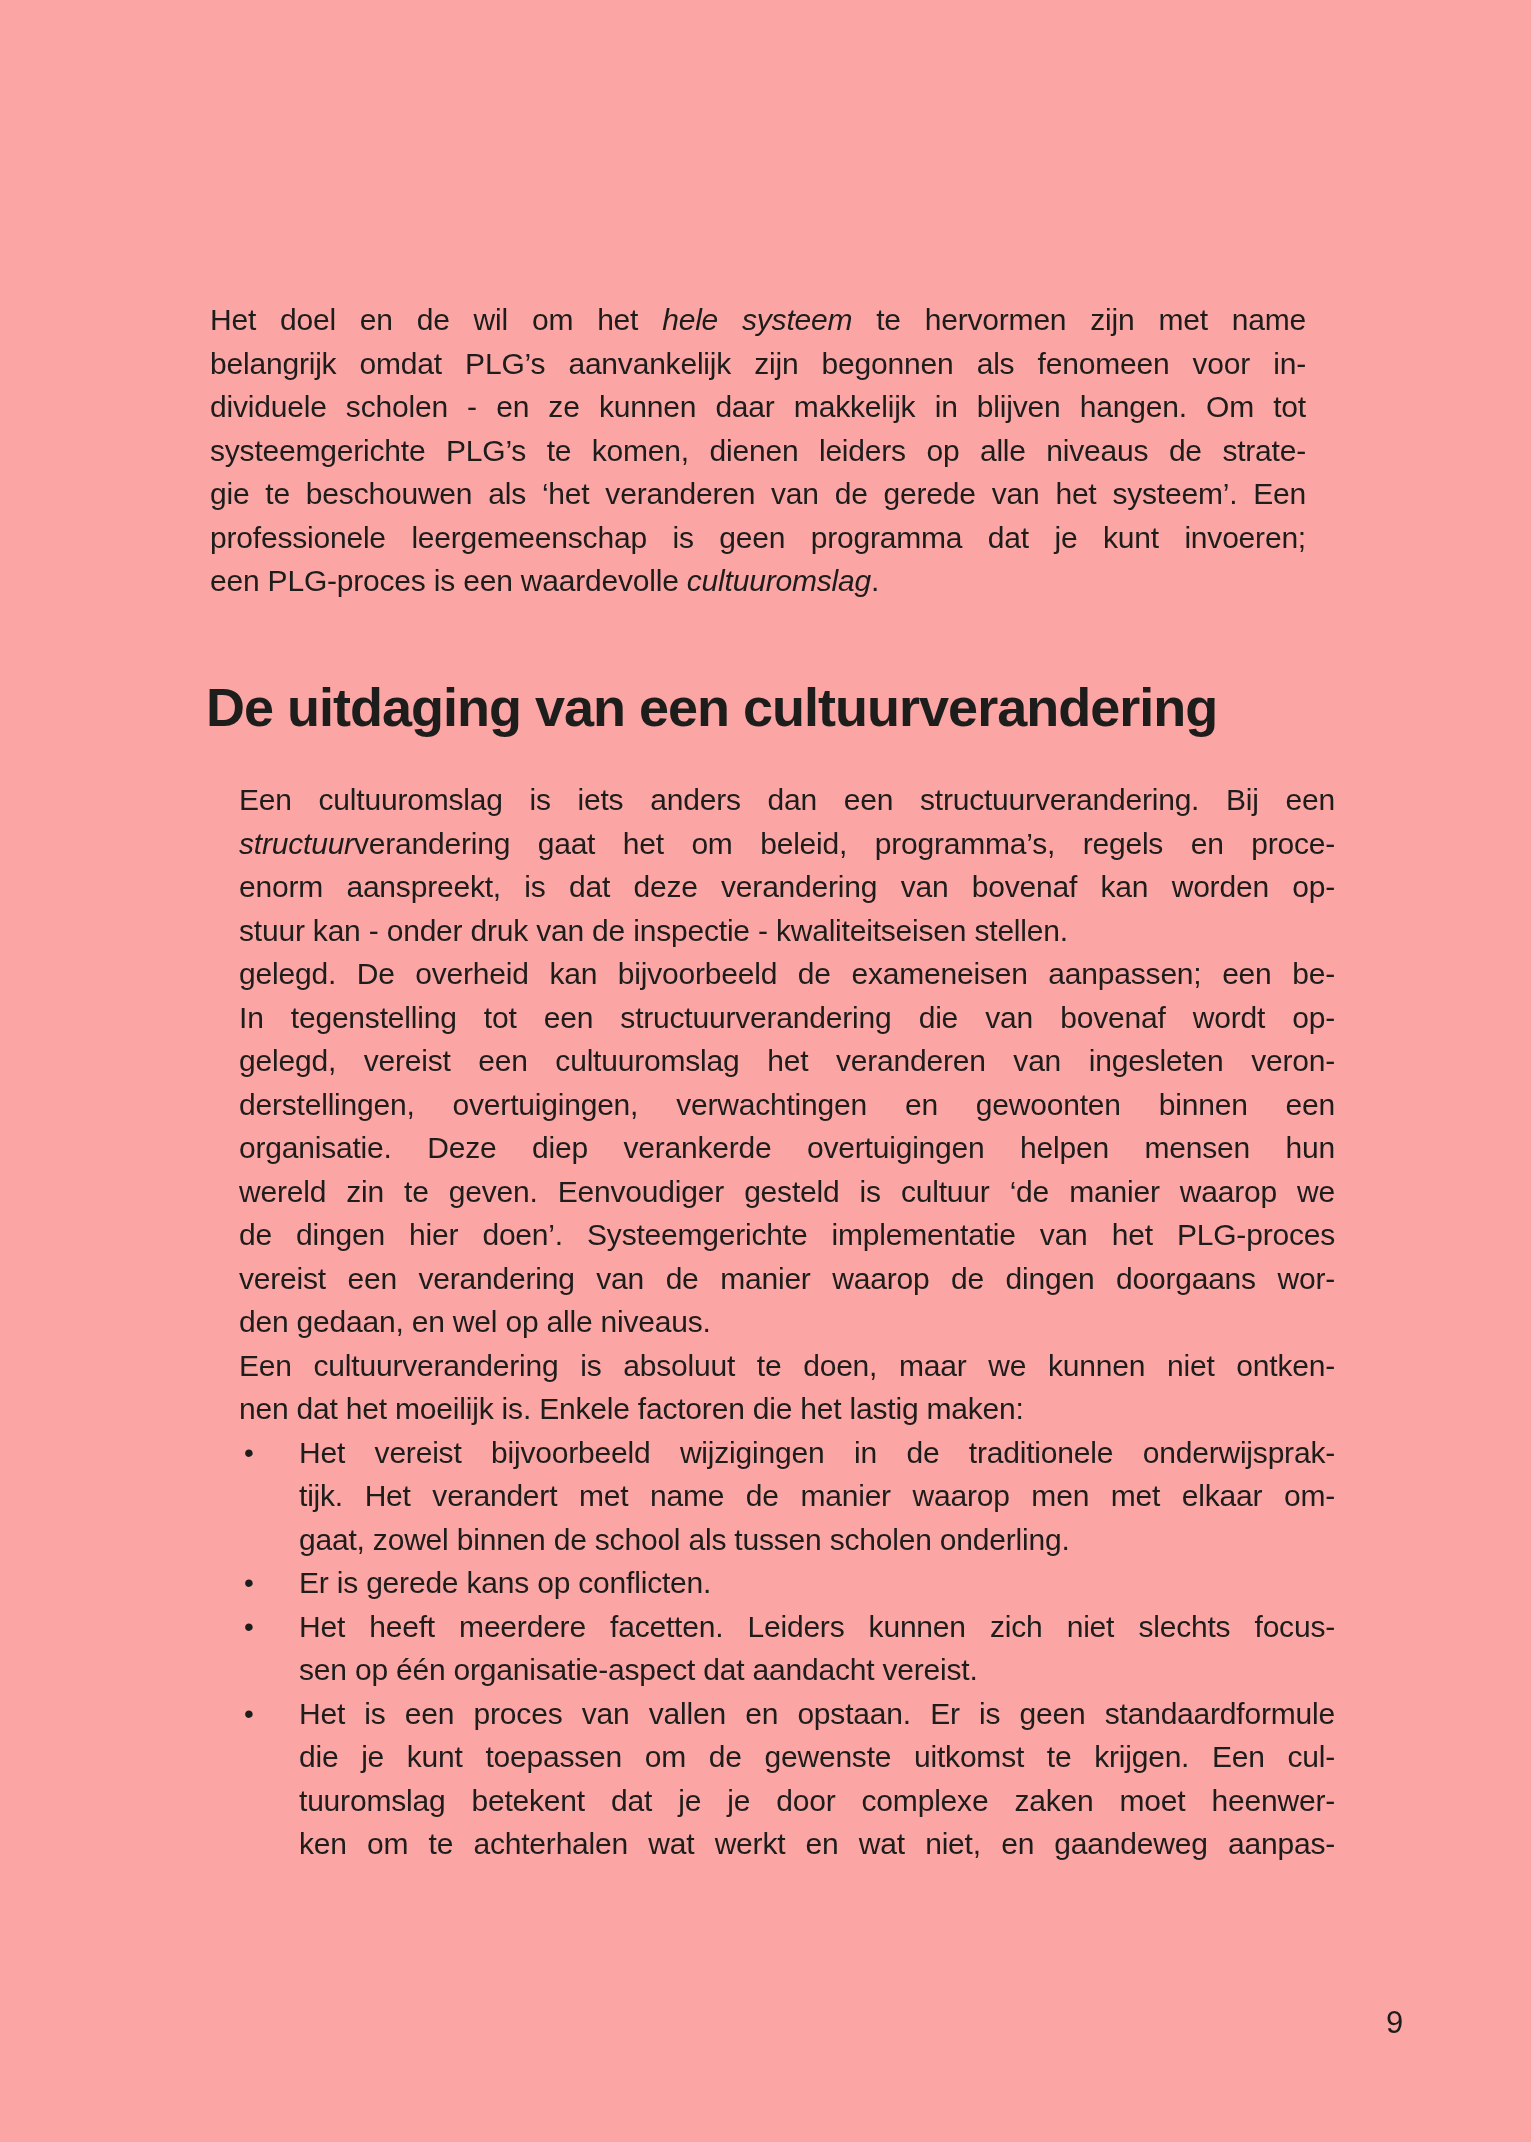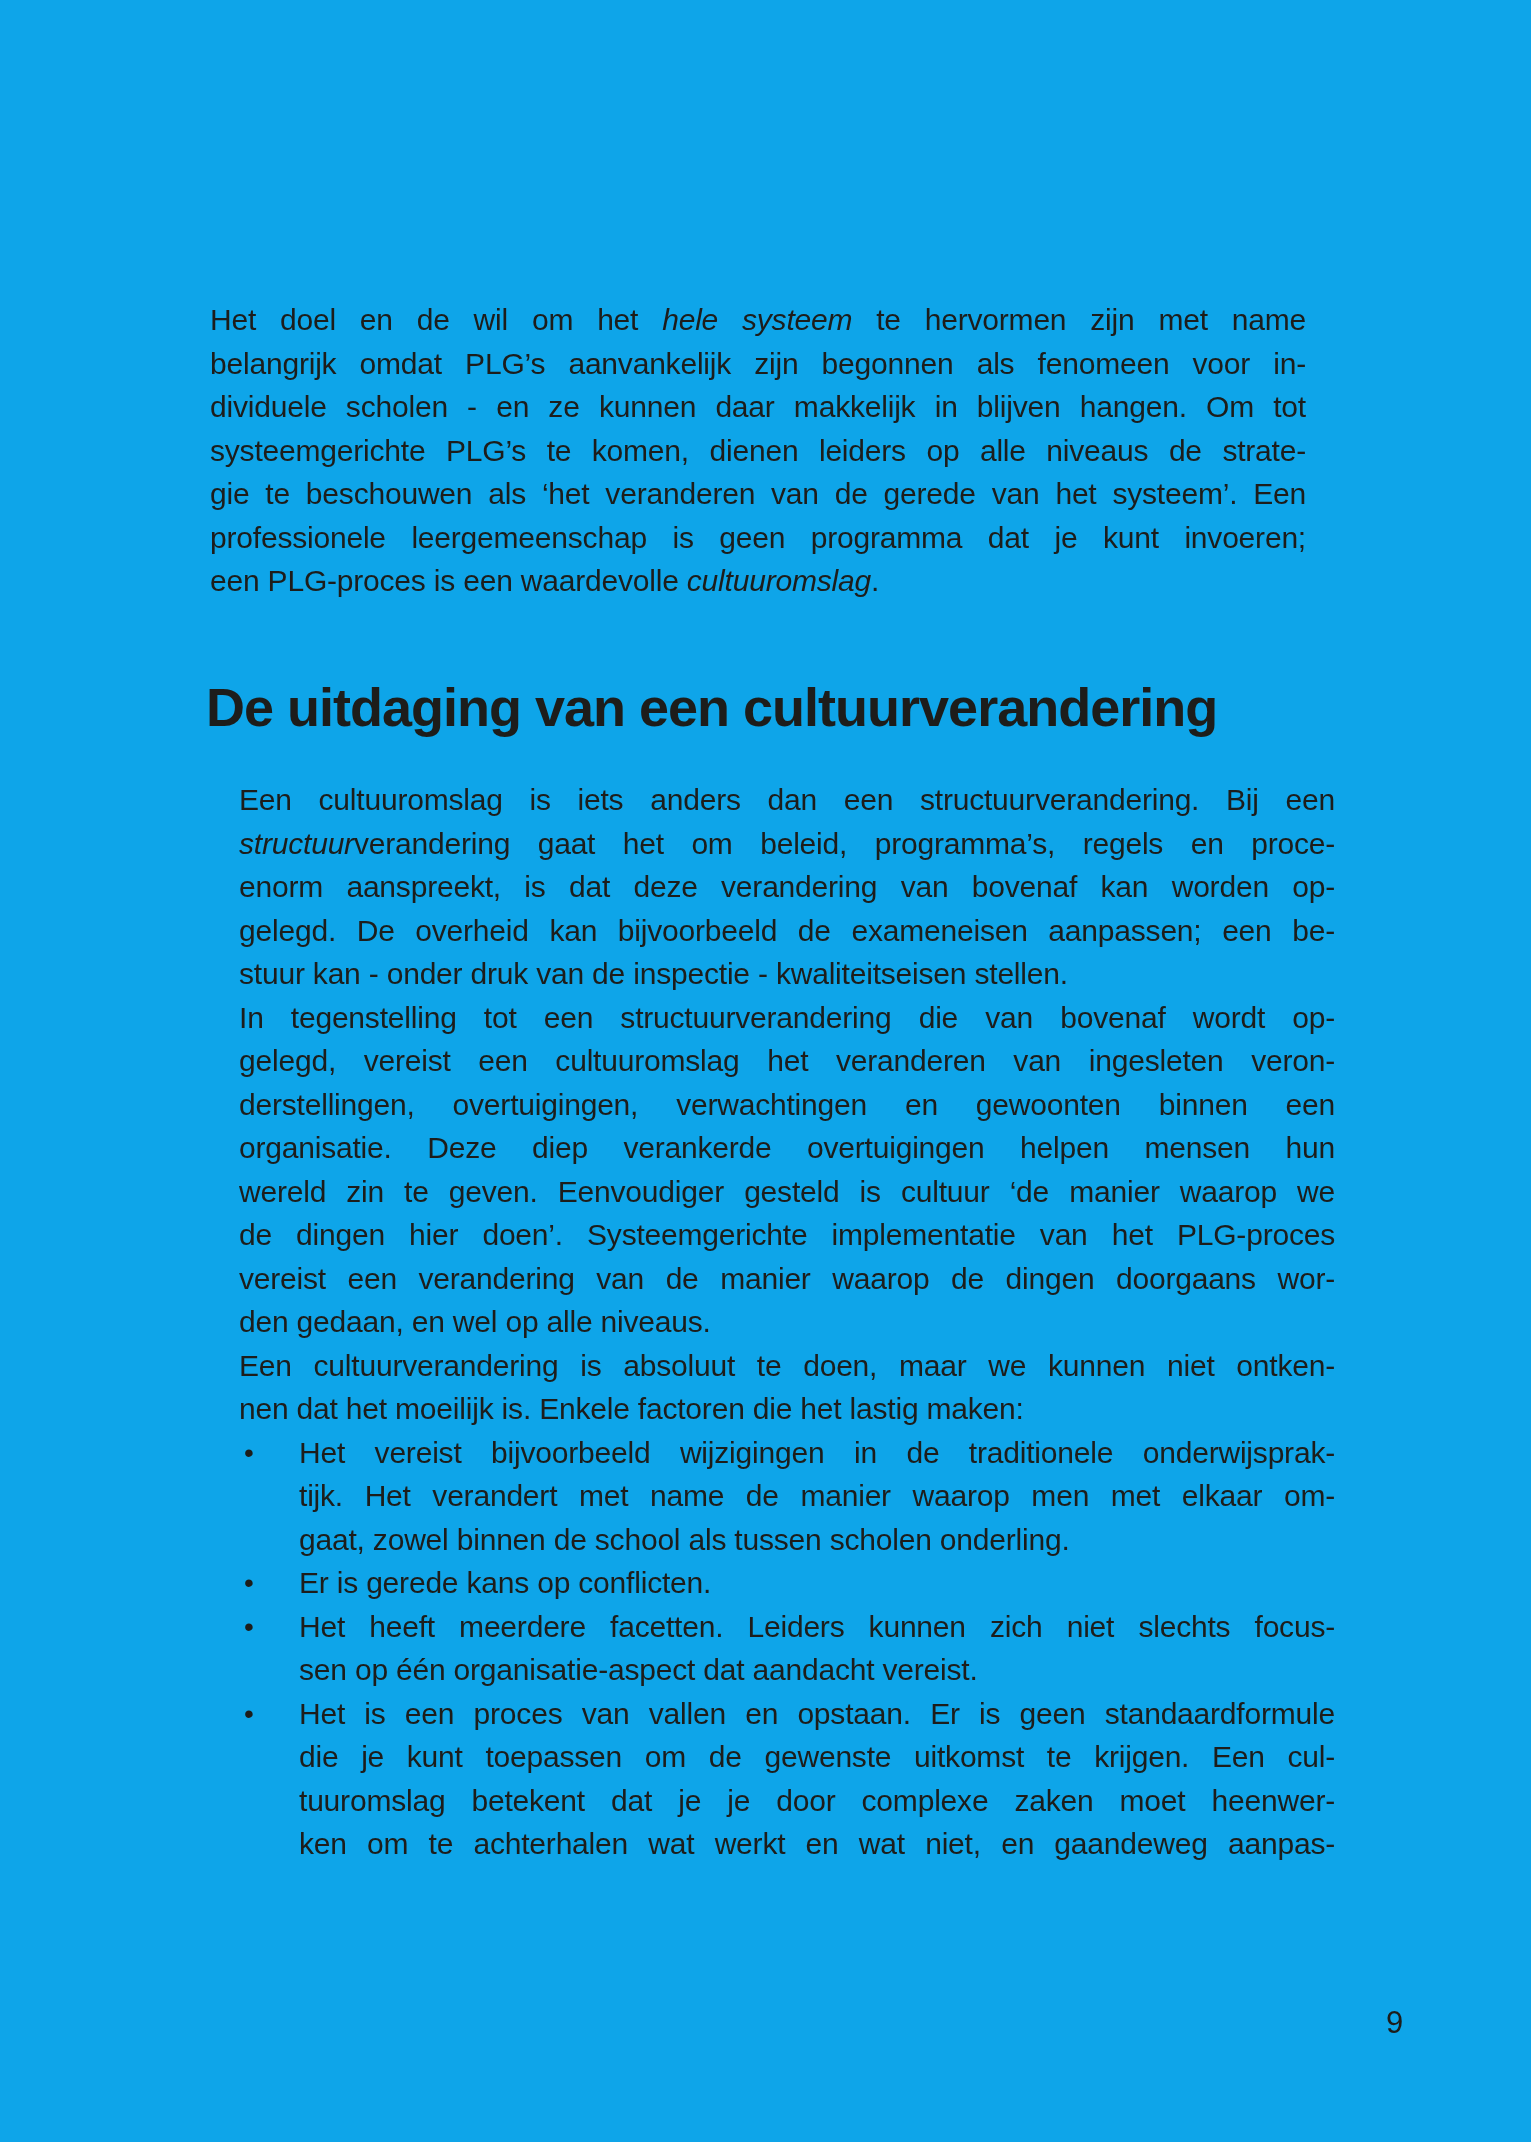--- a/index.html
+++ b/index.html
@@ -13,21 +13,21 @@
     background: #ffffff;
     font-family: "Liberation Sans", sans-serif;
     color: #1d1d1b;
     overflow: hidden;
   }
   .page {
     position: absolute;
     left: 0; top: 0;
     width: 1531px;
     height: 2142px;
-    background: #0ea5e9;
+    background: #fca5a5;
   }
   .textblock {
     position: absolute;
     left: 210px;
     width: 1096px;
   }
   #para1 { top: 298px; }
   #para2 { top: 778px; margin-left: 29px; }
   .line {
     position: relative;
@@ -90,22 +90,22 @@
       <div class="line j"><span>professionele leergemeenschap is geen programma dat je kunt invoeren;</span></div>
       <div class="line"><span>een PLG-proces is een waardevolle </span><em>cultuuromslag</em><span>.</span></div>
     </div>
 
   <h1 id="heading">De uitdaging van een cultuurverandering</h1>
 
   <div id="para2" class="textblock">
       <div class="line j"><span>Een cultuuromslag is iets anders dan een structuurverandering. Bij een</span></div>
       <div class="line j"><em>structuur</em><span>verandering gaat het om beleid, programma’s, regels en proce-</span></div>
       <div class="line j"><span>enorm aanspreekt, is dat deze verandering van bovenaf kan worden op-</span></div>
+      <div class="line"><span>stuur kan - onder druk van de inspectie - kwaliteitseisen stellen.</span></div>
       <div class="line j"><span>gelegd. De overheid kan bijvoorbeeld de exameneisen aanpassen; een be-</span></div>
-      <div class="line"><span>stuur kan - onder druk van de inspectie - kwaliteitseisen stellen.</span></div>
       <div class="line j"><span>In tegenstelling tot een structuurverandering die van bovenaf wordt op-</span></div>
       <div class="line j"><span>gelegd, vereist een cultuuromslag het veranderen van ingesleten veron-</span></div>
       <div class="line j"><span>derstellingen, overtuigingen, verwachtingen en gewoonten binnen een</span></div>
       <div class="line j"><span>organisatie. Deze diep verankerde overtuigingen helpen mensen hun</span></div>
       <div class="line j"><span>wereld zin te geven. Eenvoudiger gesteld is cultuur ‘de manier waarop we</span></div>
       <div class="line j"><span>de dingen hier doen’. Systeemgerichte implementatie van het PLG-proces</span></div>
       <div class="line j"><span>vereist een verandering van de manier waarop de dingen doorgaans wor-</span></div>
       <div class="line"><span>den gedaan, en wel op alle niveaus.</span></div>
       <div class="line j"><span>Een cultuurverandering is absoluut te doen, maar we kunnen niet ontken-</span></div>
       <div class="line"><span>nen dat het moeilijk is. Enkele factoren die het lastig maken:</span></div>

